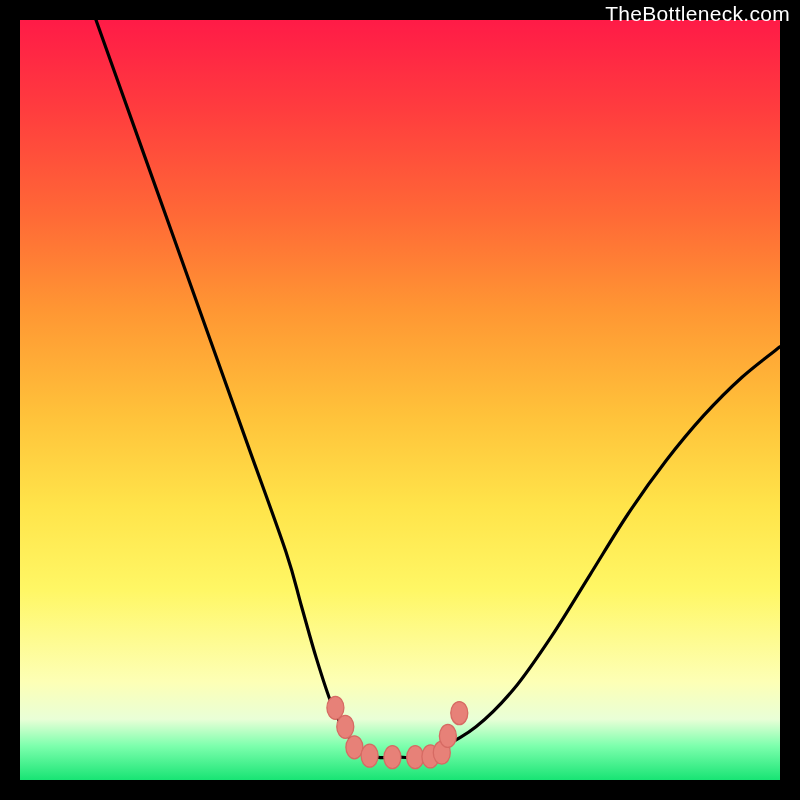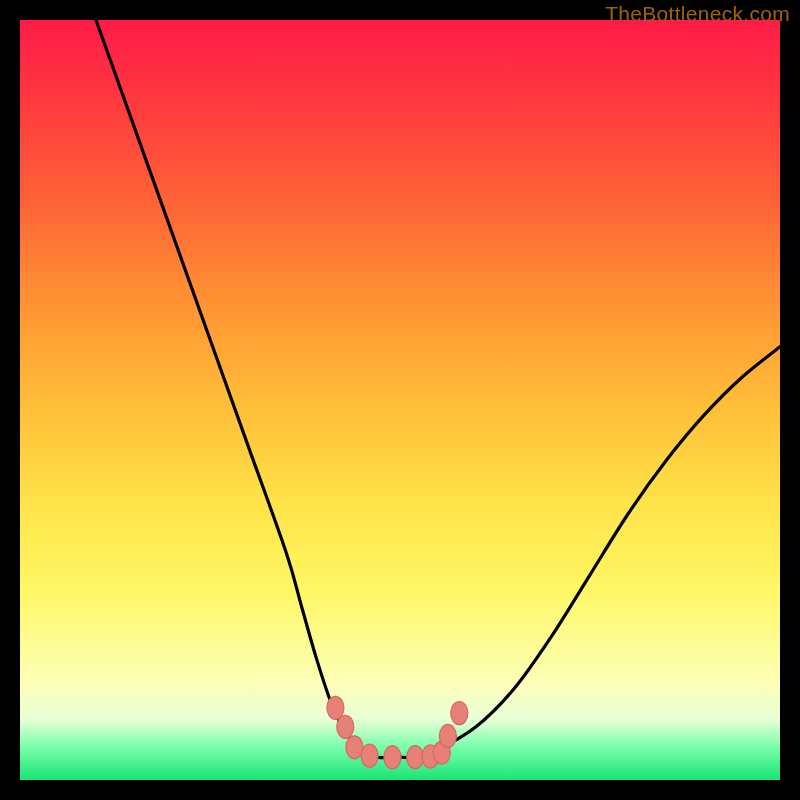--- a/index.html
+++ b/index.html
@@ -56,21 +56,21 @@
   }
   .marker {
     fill: #e78178;
     stroke: #d66a63;
     stroke-width: 1.3;
   }
   .watermark {
     position: absolute;
     top: 2px;
     right: 10px;
-    color: #a16207;
+    color: #ffffff;
     font-size: 21px;
     font-weight: 500;
     letter-spacing: 0.3px;
     user-select: none;
   }
 </style>
 </head>
 <body>
 
 <div class="frame">

